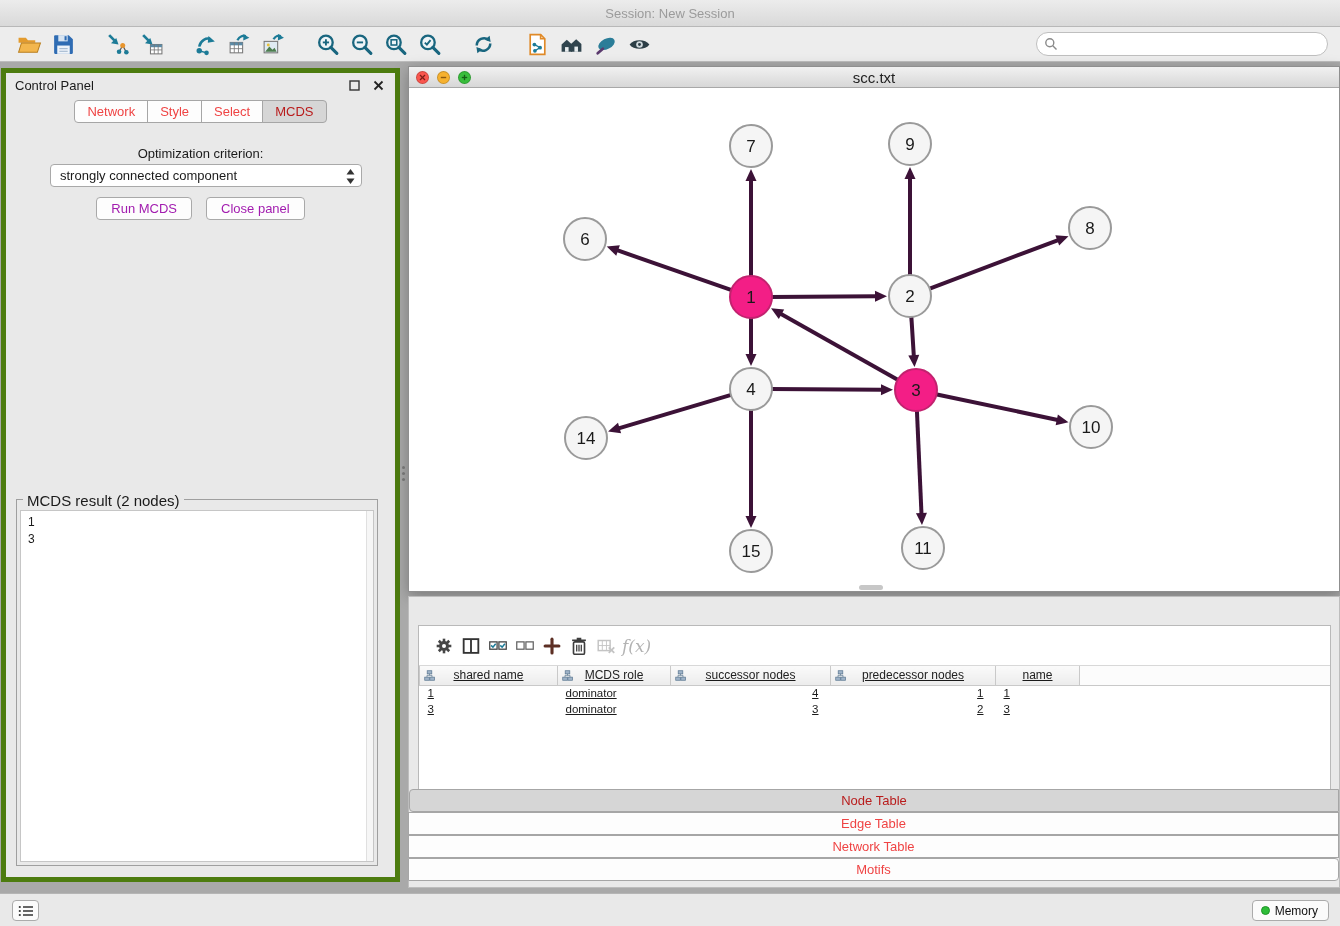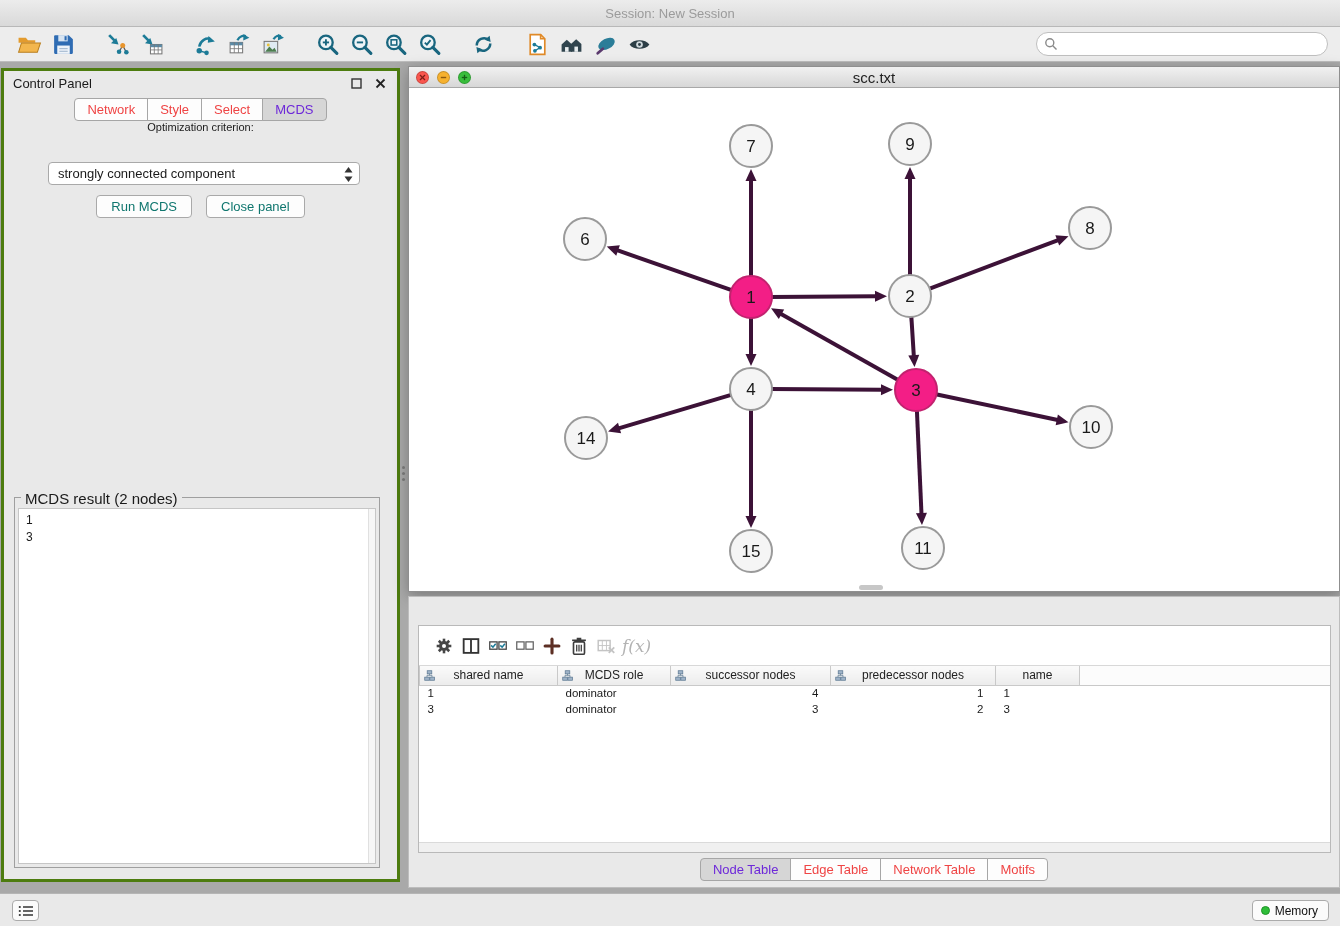--- a/index.html
+++ b/index.html
@@ -10,34 +10,34 @@
   .titlebar{position:absolute;top:0;left:0;right:0;height:27px;background:linear-gradient(#ececec,#d9d9d9);border-bottom:1px solid #b8b8b8;display:flex;align-items:center;justify-content:center;font-size:13px;color:#9b9b9b;}
   .main-toolbar{position:absolute;top:27px;left:0;right:0;height:35px;background:#ededed;border-bottom:1px solid #bdbdbd;display:flex;align-items:center;padding:0 12px;}
   .tbtn{background:none;border:none;width:34px;height:30px;display:flex;align-items:center;justify-content:center;cursor:pointer;}
   .tbtn svg{width:25px;height:25px;}
   .tgap{width:20px;}
   .search-wrap{margin-left:auto;position:relative;width:292px;height:24px;}
   .search-input{width:100%;height:100%;border:1px solid #bfbfbf;border-radius:12px;padding:0 10px 0 26px;font-size:12px;background:#fff;outline:none;font-family:"Liberation Sans",sans-serif;}
   .search-glyph{position:absolute;left:8px;top:5px;width:14px;height:14px;}
 
   
-  .control-panel{position:absolute;left:1px;top:68px;width:399px;height:814px;background:#e9e9e9;border:3px solid #4d7c0f;}
+  .control-panel{position:absolute;left:1px;top:68px;width:399px;height:814px;background:#e9e9e9;border:5px solid #4d7c0f;}
   .panel-titlebar{height:24px;display:flex;align-items:center;padding:0 9px;font-size:13px;}
   .panel-controls{margin-left:auto;display:flex;gap:9px;align-items:center;}
   .wbtn{width:15px;height:15px;display:flex;align-items:center;justify-content:center;background:none;border:none;cursor:pointer;padding:0;}
   .cp-tabs{display:flex;justify-content:center;margin-top:3px;}
   .seg-tab{font-size:13px;padding:3px 12px;background:#fdfdfd;border:1px solid #a6a6a6;margin-left:-1px;cursor:pointer;color:#ef4444;font-family:"Liberation Sans",sans-serif;}
   .seg-tab:first-child{border-radius:4px 0 0 4px;margin-left:0;}
   .seg-tab:last-child{border-radius:0 4px 4px 0;}
-  .seg-tab.active{background:#d6d6d6;color:#6d28d9;}
-  .opt-label{text-align:center;font-size:11px;}
+  .seg-tab.active{background:#d6d6d6;color:#b91c1c;}
+  .opt-label{text-align:center;margin-top:23px;font-size:13px;}
   .dropdown{position:absolute;left:44px;top:91px;width:312px;height:23px;background:#fff;border:1px solid #a9a9a9;border-radius:4px;font-size:13px;display:flex;align-items:center;padding-left:9px;cursor:pointer;}
   .dropdown svg{position:absolute;right:5px;top:3px;}
   .btn-row{position:absolute;top:124px;left:0;width:100%;display:flex;justify-content:center;gap:14px;}
-  .pbtn{font-size:13px;padding:3px 14px;background:#fdfdfd;border:1px solid #a9a9a9;border-radius:4px;cursor:pointer;font-family:"Liberation Sans",sans-serif;color:#0f766e;}
+  .pbtn{font-size:13px;padding:3px 14px;background:#fdfdfd;border:1px solid #a9a9a9;border-radius:4px;cursor:pointer;font-family:"Liberation Sans",sans-serif;color:#a21caf;}
   .groupbox{position:absolute;left:10px;right:17px;top:426px;bottom:11px;border:1px solid #9f9f9f;}
   .groupbox-title{position:absolute;top:-8px;left:6px;background:#e9e9e9;padding:0 4px;font-size:15px;}
   .groupbox-inner{position:absolute;left:3px;right:3px;top:10px;bottom:3px;background:#fff;border:1px solid #c6c6c6;font-size:12px;padding:3px 7px;line-height:17px;}
   .gb-scrollbar{position:absolute;right:0;top:0;bottom:0;width:7px;background:#f6f6f6;border-left:1px solid #e0e0e0;}
 
   
   .network-window{position:absolute;left:408px;top:66px;width:932px;height:526px;background:#fff;border:1px solid #8f8f8f;box-shadow:0 4px 14px rgba(0,0,0,.28);}
   .nw-titlebar{height:21px;background:linear-gradient(#f1f1f1,#d7d7d7);border-bottom:1px solid #a8a8a8;display:flex;align-items:center;justify-content:center;position:relative;font-size:15px;color:#222;}
   .traffic{position:absolute;left:7px;top:4px;display:flex;gap:8px;}
   .tl{width:13px;height:13px;border-radius:50%;border:1px solid rgba(0,0,0,.18);display:flex;align-items:center;justify-content:center;cursor:pointer;padding:0;}
@@ -47,28 +47,28 @@
   .vsplitter{position:absolute;left:402px;top:466px;width:4px;height:20px;}
   .vsplitter i{display:block;width:3px;height:3px;border-radius:50%;background:#7d7d7d;box-shadow:0 6px 0 #7d7d7d,0 12px 0 #7d7d7d;}
 
   
   .table-panel{position:absolute;left:408px;top:596px;width:932px;height:292px;background:#e9e9e9;border:1px solid #bdbdbd;}
   .table-box{position:absolute;left:9px;right:8px;top:28px;bottom:34px;background:#fff;border:1px solid #b9b9b9;overflow:hidden;}
   .table-toolbar{height:40px;border-bottom:1px solid #d8d8d8;display:flex;align-items:center;gap:1px;padding-left:12px;}
   .ttbtn{background:none;border:none;width:26px;height:26px;display:flex;align-items:center;justify-content:center;cursor:pointer;padding:0;}
   .ttbtn svg{width:22px;height:22px;}
   .fx{font-family:"DejaVu Serif",serif;font-style:italic;color:#b3b3b3;font-size:17px;background:none;border:none;cursor:default;padding:0 2px;}
-  table.node-table{border-collapse:collapse;table-layout:fixed;width:100%;font-size:11.5px;}
+  table.node-table{border-collapse:collapse;table-layout:fixed;width:100%;font-size:11.5px;text-decoration:underline;}
   .node-table thead th{background:linear-gradient(#fafafa,#ececec);border:1px solid #c9c9c9;border-top:none;height:19px;font-weight:normal;font-size:12px;position:relative;text-align:center;color:#222;}
   .node-table thead th.filler{background:#fcfcfc;border-left:none;border-right:none;}
   .node-table thead th .hdr-ic{position:absolute;left:4px;top:4px;width:11px;height:11px;}
   .node-table tbody td{height:16px;padding:0 8px;white-space:nowrap;overflow:hidden;}
   .node-table tbody td.num{text-align:right;padding-right:12px;}
   .hscroll{position:absolute;left:0;right:0;bottom:0;height:10px;background:#f0f0f0;border-top:1px solid #dadada;}
-  .table-tabs{position:absolute;bottom:6px;left:0;width:100%;display:flex;justify-content:center;}
+  .table-tabs{position:absolute;bottom:6px;left:0;width:100%;display:flex;justify-content:center;flex-direction:column;}
 
   
   .statusbar{position:absolute;left:0;right:0;bottom:0;height:33px;background:#e9e9e9;border-top:1px solid #b5b5b5;}
   .menu-toggle{position:absolute;left:12px;top:6px;width:27px;height:21px;background:#fbfbfb;border:1px solid #ababab;border-radius:4px;display:flex;align-items:center;justify-content:center;cursor:pointer;}
   .memory-btn{position:absolute;right:11px;top:6px;height:21px;padding:0 10px 0 8px;background:#fbfbfb;border:1px solid #ababab;border-radius:4px;display:flex;align-items:center;gap:5px;font-size:12px;cursor:pointer;font-family:"Liberation Sans",sans-serif;color:#111;}
   .memory-dot{width:9px;height:9px;border-radius:50%;background:#2ebd38;border:1px solid #1e9427;}
 </style>
 </head>
 <body>
 

